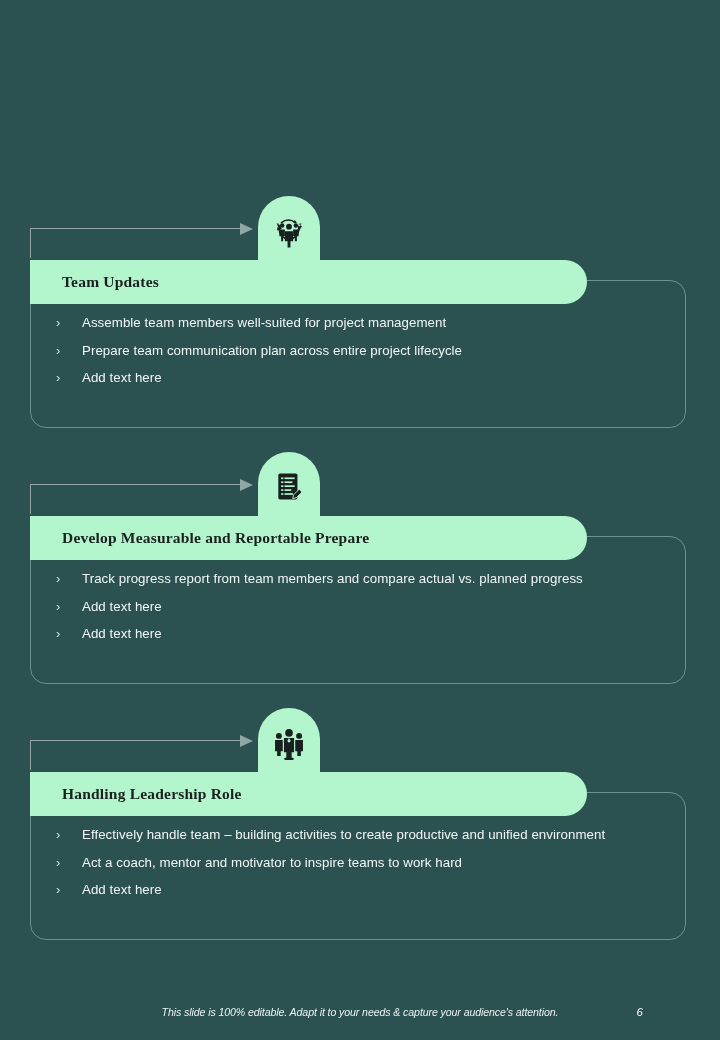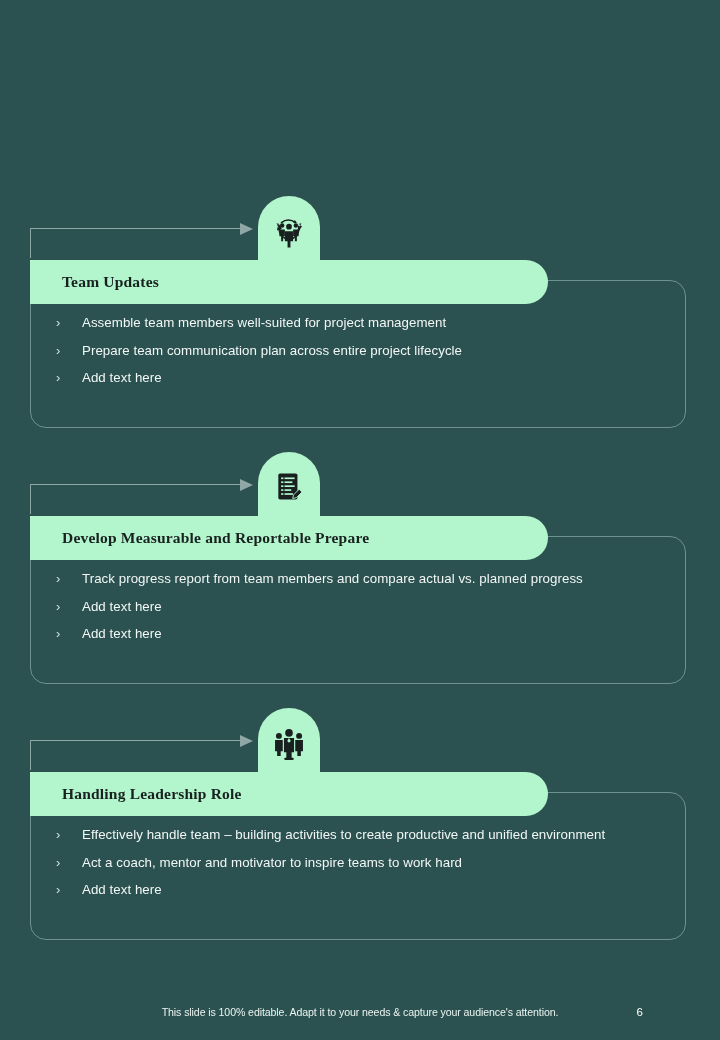--- a/index.html
+++ b/index.html
@@ -126,20 +126,21 @@
   
   .title-band {
     position: absolute;
     left: 30px;
     top: 64px;
     width: 518px;
     height: 44px;
     background: #b3f5cc;
     border-radius: 0 22px 22px 0;
     z-index: 2;
+    padding-left: 39px;
   }
   .band-label {
     position: absolute;
     left: 32px;
     top: 0;
     height: 44px;
     line-height: 44px;
     font-family: "Liberation Serif", serif;
     font-weight: bold;
     font-size: 15.5px;
@@ -175,20 +176,21 @@
     line-height: 17.5px;
   }
 
   
   .footer {
     position: absolute;
     left: 0;
     bottom: 18px;
     width: 667px;
     height: 16px;
+    font-style: italic;
   }
   .footer-note {
     position: absolute;
     left: 0;
     top: 0;
     width: 720px;
     text-align: center;
     font-size: 10.6px;
     color: #eaf4f1;
     letter-spacing: -0.1px;

